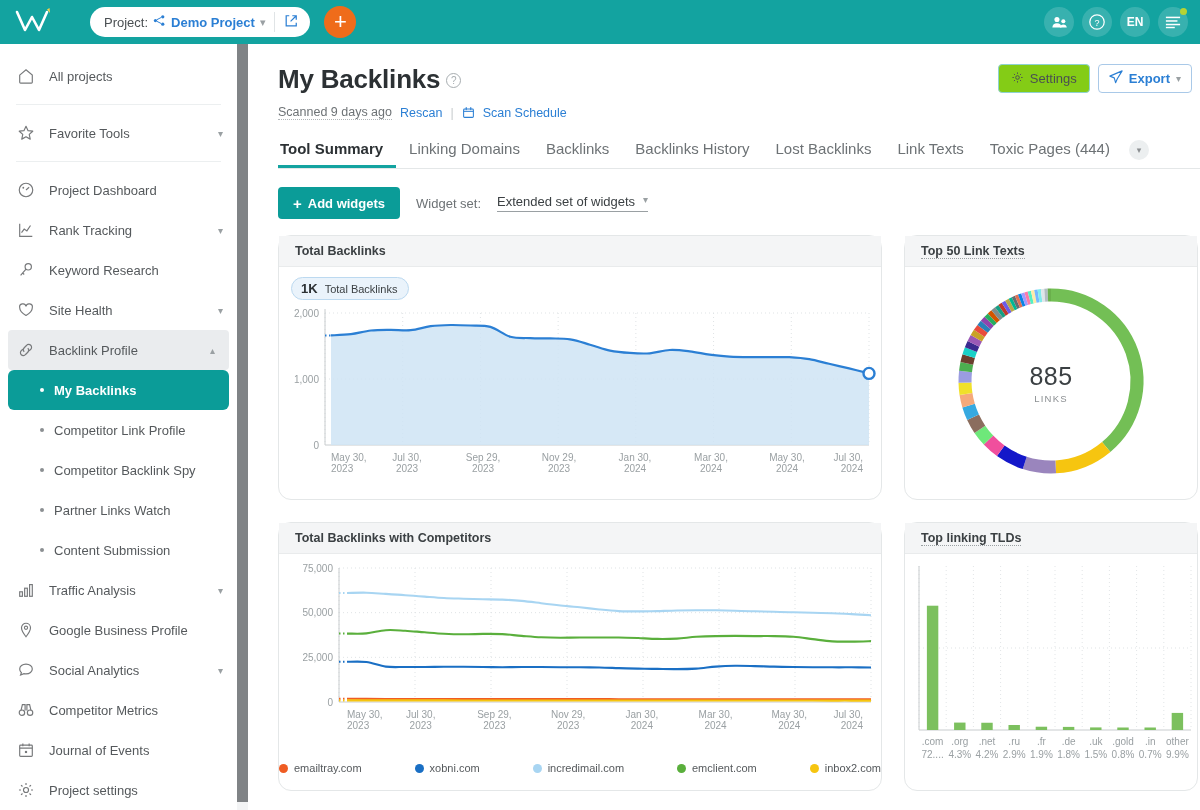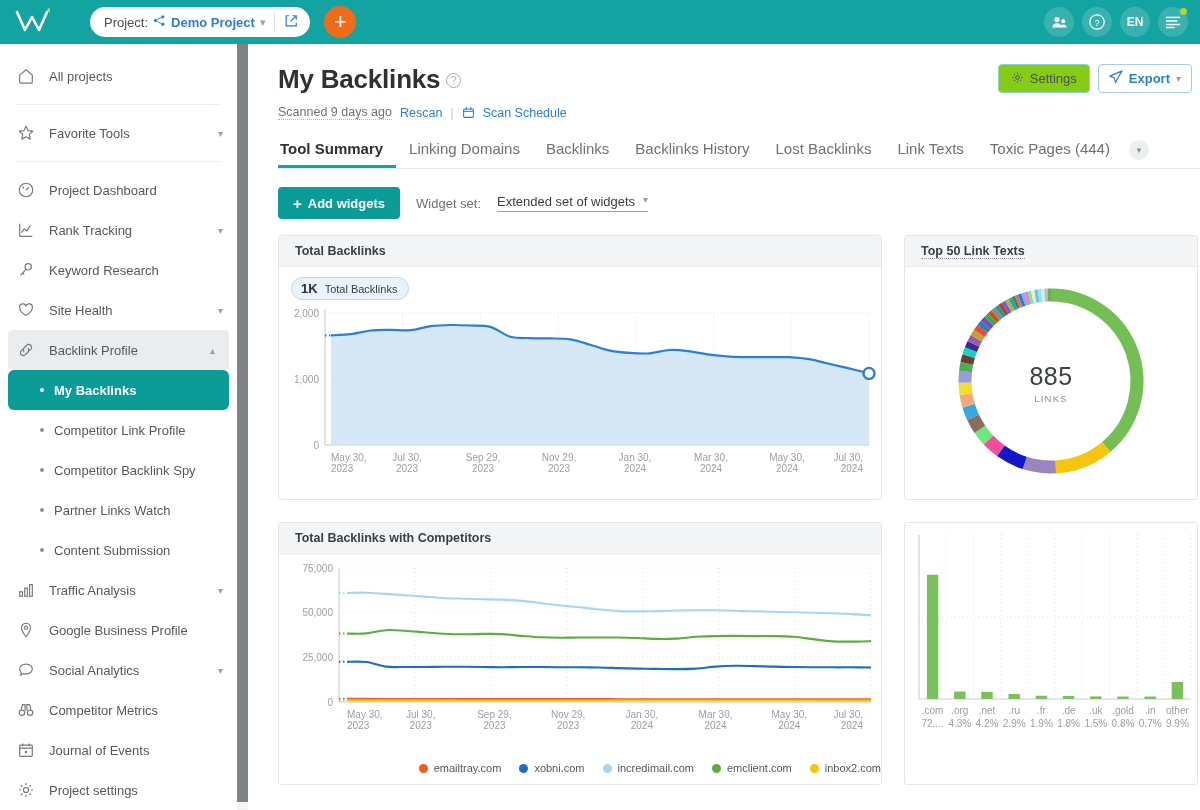--- a/index.html
+++ b/index.html
@@ -137,42 +137,42 @@
     font-size: 13px; color: #3b4043; border-bottom: 1px solid #9aa0a3;
     padding-bottom: 2px; display:flex; align-items:flex-start; gap:8px; cursor:pointer;
   }
   .wset-val .chev { color: #9aa0a3; font-size: 10px; }
 
   
   .grid {
     display: grid; grid-template-columns: 604px 294px; gap: 22px;
     margin-top: 16px;
   }
-  .card { border: 1px solid #e4e7e8; border-radius: 3px; background: #fff; }
+  .card { border: 1px solid #e4e7e8; border-radius: 13px; background: #fff; }
   .card-head {
     height: 31px; background: #f4f5f6; border-bottom: 1px solid #e9ebec;
     display: flex; align-items: center; padding: 0 16px;
     font-size: 12.5px; font-weight: 700; color: #3b4043;
   }
   .card-head .dotted-ttl { border-bottom: 1px dotted #9aa0a3; cursor: pointer; }
   .card-body { position: relative; }
 
   .badge-pill {
     position: absolute; left: 12px; top: 10px;
     display: inline-flex; align-items: center; gap: 7px;
     background: #eaf3fb; border: 1px solid #bcd9f0; border-radius: 13px;
     padding: 3px 11px 3px 9px; font-size: 11px; color: #3b4043;
   }
   .badge-pill b { font-size: 13px; color: #2c3134; }
 
   .axis-lbl { font-size: 10px; fill: #9aa0a3; font-family: "Liberation Sans", sans-serif; }
   .xtick { font-size: 10px; fill: #9aa0a3; font-family: "Liberation Sans", sans-serif; }
 
   .legend {
-    display: flex; align-items: center; justify-content: flex-end; gap: 18px;
+    display: flex; align-items: center; justify-content: space-between; gap: 18px;
     padding: 4px 0 10px 0; font-size: 11px; color: #55595c;
   }
   .legend .li { display: flex; align-items: center; gap: 6px; cursor: pointer; }
   .legend .sw { width: 9px; height: 9px; border-radius: 50%; }
 
   .donut-wrap { height: 232px; display: flex; align-items: center; justify-content: center; position: relative; }
   .donut-center { position: absolute; text-align: center; top: 50%; left: 50%; transform: translate(-50%,-50%); }
   .donut-num { font-size: 25px; color: #3b4043; letter-spacing: 0.5px; }
   .donut-sub { font-size: 9.5px; color: #8b8f92; letter-spacing: 1.2px; margin-top: 2px; }
 
@@ -640,20 +640,23 @@
             </span>
           <span class="li">
               <span class="sw" style="background:#f6c510"></span>
               <span>inbox2.com</span>
             </span>
         </div>
       </div>
     </div>
 
     <div class="card">
+      <div class="card-head">
+        <span class="dotted-ttl">Top linking TLDs</span>
+      </div>
       <div class="card-body">
         <svg id="chart-tlds" width="292" height="232" viewBox="0 0 292 232">
             <line x1="14" y1="94" x2="286" y2="94" stroke="#dfe3e5" stroke-width="1" stroke-dasharray="1,3"></line>
             <line x1="14" y1="12" x2="14" y2="176" stroke="#e2e5e7" stroke-width="1" stroke-dasharray="1,3"></line>
             <line x1="41.2" y1="12" x2="41.2" y2="176" stroke="#e2e5e7" stroke-width="1" stroke-dasharray="1,3"></line>
             <line x1="68.4" y1="12" x2="68.4" y2="176" stroke="#e2e5e7" stroke-width="1" stroke-dasharray="1,3"></line>
             <line x1="95.6" y1="12" x2="95.6" y2="176" stroke="#e2e5e7" stroke-width="1" stroke-dasharray="1,3"></line>
             <line x1="122.8" y1="12" x2="122.8" y2="176" stroke="#e2e5e7" stroke-width="1" stroke-dasharray="1,3"></line>
             <line x1="150" y1="12" x2="150" y2="176" stroke="#e2e5e7" stroke-width="1" stroke-dasharray="1,3"></line>
             <line x1="177.2" y1="12" x2="177.2" y2="176" stroke="#e2e5e7" stroke-width="1" stroke-dasharray="1,3"></line>

